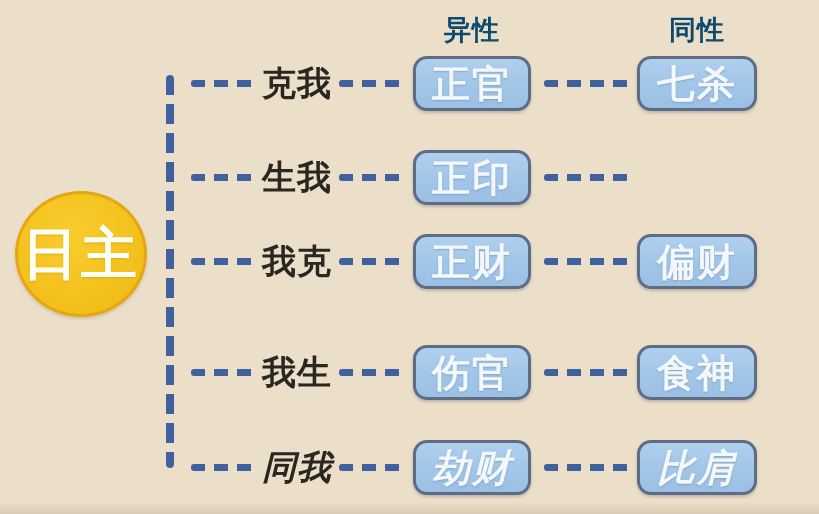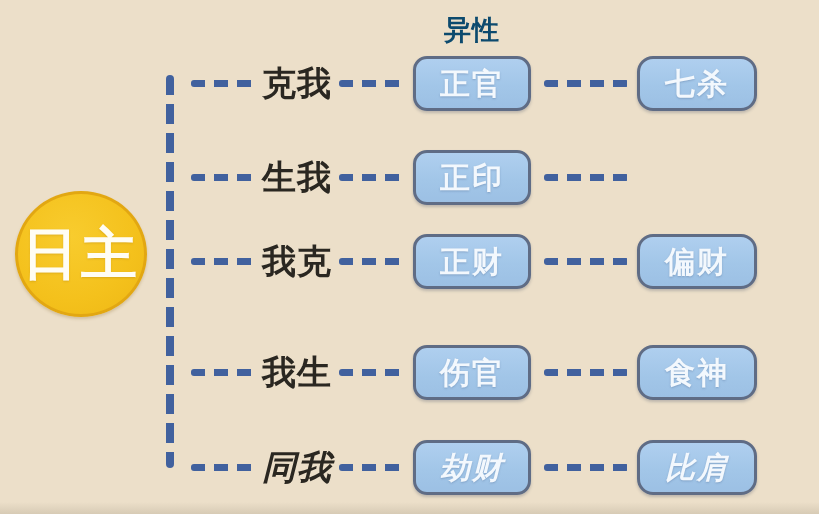--- a/index.html
+++ b/index.html
@@ -73,39 +73,40 @@
   }
 
   .god-box{
     position:absolute;top:0;height:55px;box-sizing:border-box;
     border:3px solid #5f6c85;border-radius:14px;
     background:linear-gradient(180deg,#afcfef 0%, #a2c6e8 55%, #9cc0e4 100%);
     display:flex;align-items:center;justify-content:center;
     box-shadow:0 2px 3px rgba(70,80,100,.28);
   }
   .god-box.b1{left:413px;width:118px;}
-  .god-box.b2{left:637px;width:120px;border-radius:16px;}
+  .god-box.b2{left:637px;width:120px;}
   .god-box .txt{
-    color:#f3f8fd;font-size:30px;font-weight:700;letter-spacing:2px;
+    color:#f3f8fd;font-size:38px;font-weight:700;letter-spacing:2px;
     text-shadow:0 1px 2px rgba(90,120,160,.45);
     line-height:1;
   }
 </style>
 </head>
 <body>
 
 <div class="stage">
 
   <div class="circle">
     <span class="txt">日主</span>
   </div>
 
   <div class="vline"></div>
 
   <div class="col-header h1">异性</div>
+  <div class="col-header h2">同性</div>
 
   <div class="row r1">
     <div class="hdash d1"></div>
     <div class="rel-label">克我</div>
     <div class="hdash d2"></div>
     <div class="god-box b1">
       <span class="txt">正官</span>
     </div>
     <div class="hdash d3"></div>
     <div class="god-box b2">

